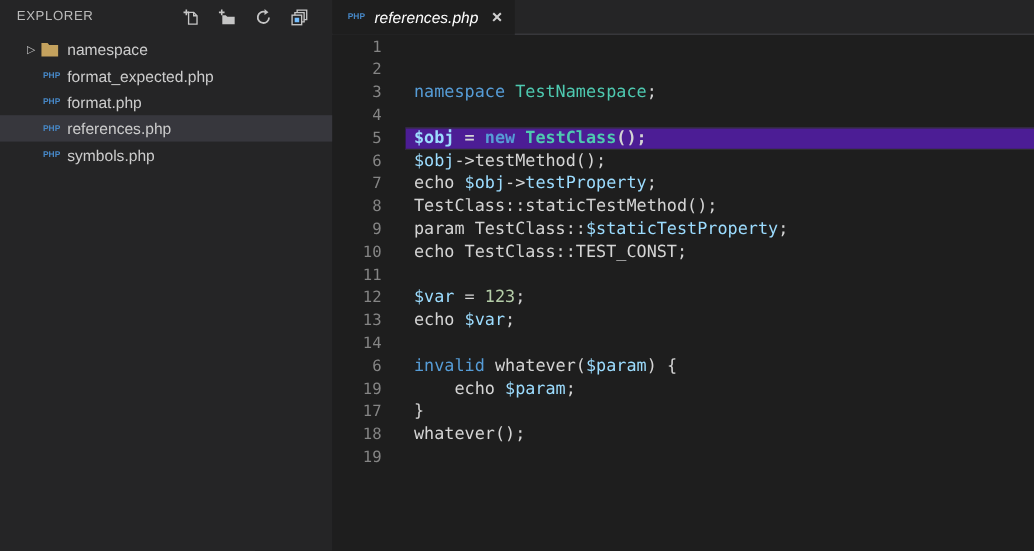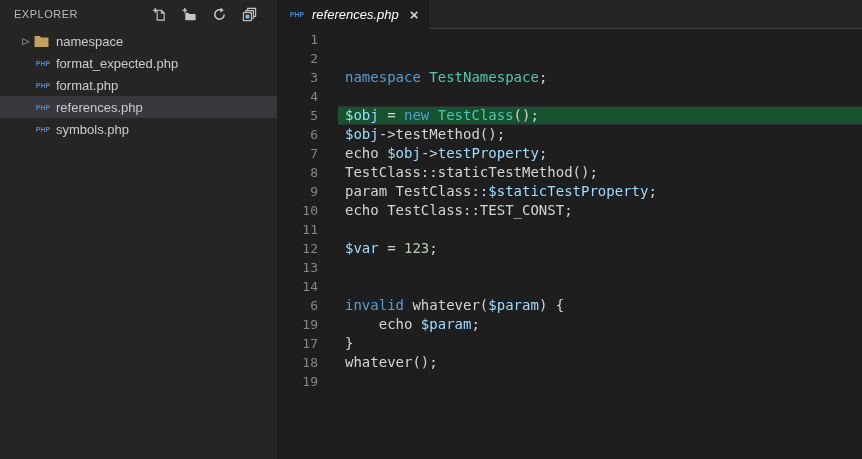--- a/index.html
+++ b/index.html
@@ -78,22 +78,23 @@
     cursor:text;
   }
   .line { display:flex; height:19px; }
   .ln {
     flex:0 0 61px; text-align:right; padding-right:20px;
     color: var(--line-number, #858585);
     font-size:13px;
   }
   .lc { flex:1; padding-left:7px; white-space:pre; color: var(--plain, #d4d4d4); }
   .line.active .lc {
-    background:#14532d;
+    background:#4c1d95;
     box-shadow: inset 0 1px 0 #2e2e2e, inset 0 -1px 0 #2e2e2e;
+    font-weight: bold;
   }
   .tk-k { color: var(--keyword, #569cd6); }
   .tk-c { color: var(--class-name, #4ec9b0); }
   .tk-v { color: var(--variable, #9cdcfe); }
   .tk-n { color: var(--number, #b5cea8); }
   .tk-p { color: var(--plain, #d4d4d4); }
 </style>
 </head>
 <body>
 
@@ -212,20 +213,21 @@
         <div class="line">
           <span class="ln">11</span>
           <span class="lc"></span>
         </div>
         <div class="line">
           <span class="ln">12</span>
           <span class="lc"><span class="tk-v">$var</span><span class="tk-p"> = </span><span class="tk-n">123</span><span class="tk-p">;</span></span>
         </div>
         <div class="line">
           <span class="ln">13</span>
+          <span class="lc"><span class="tk-p">echo </span><span class="tk-v">$var</span><span class="tk-p">;</span></span>
         </div>
         <div class="line">
           <span class="ln">14</span>
           <span class="lc"></span>
         </div>
         <div class="line">
           <span class="ln">6</span>
           <span class="lc"><span class="tk-k">invalid</span><span class="tk-p"> whatever(</span><span class="tk-v">$param</span><span class="tk-p">) {</span></span>
         </div>
         <div class="line">

